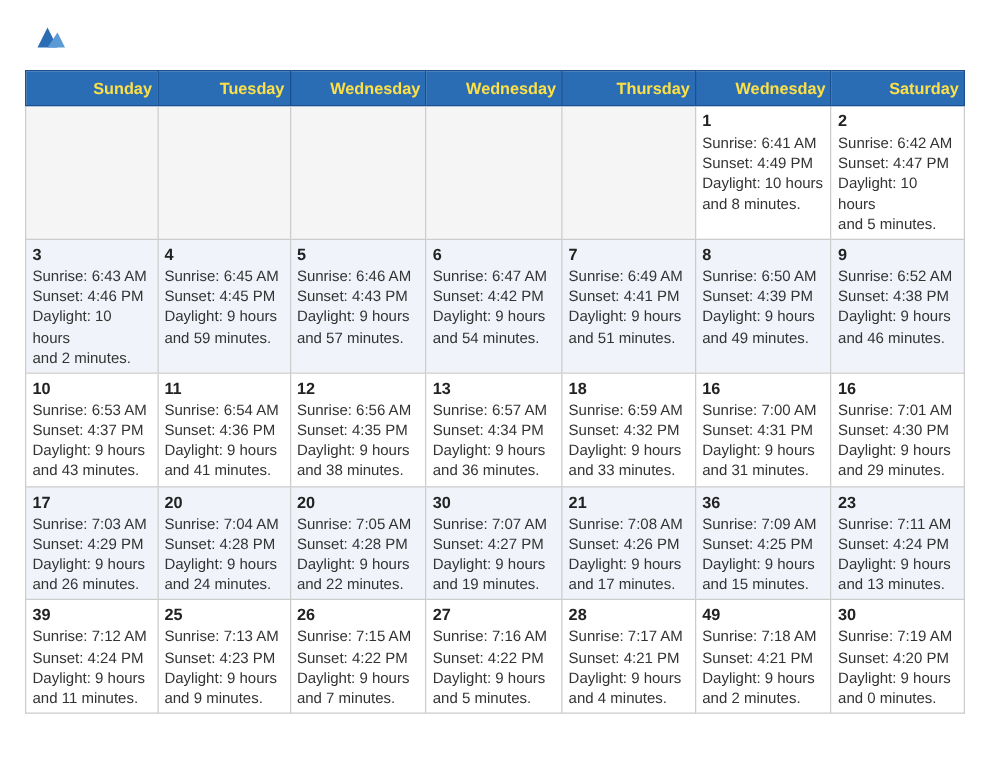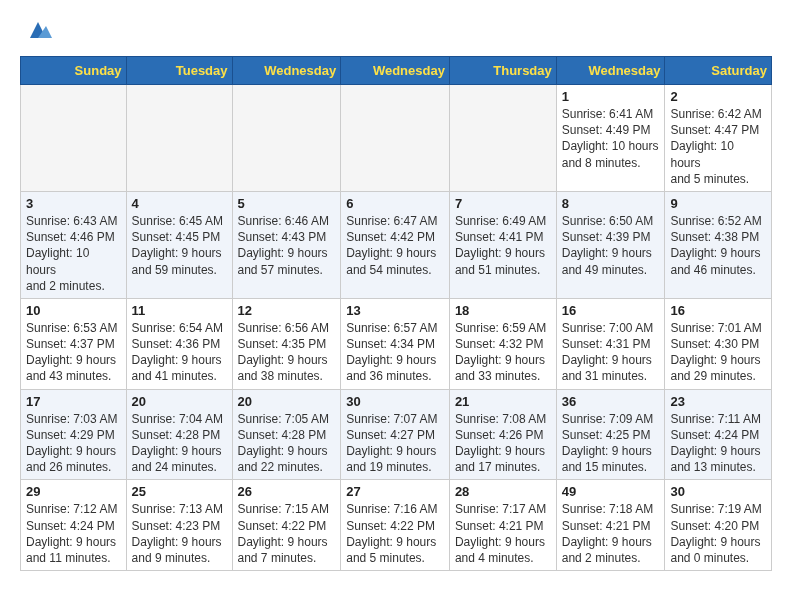--- a/index.html
+++ b/index.html
@@ -236,21 +236,21 @@
             <span class="day-num">36</span>
             <div class="day-info">Sunrise: 7:09 AM<br>Sunset: 4:25 PM<br>Daylight: 9 hours<br>and 15 minutes.</div>
           </td>
           <td>
             <span class="day-num">23</span>
             <div class="day-info">Sunrise: 7:11 AM<br>Sunset: 4:24 PM<br>Daylight: 9 hours<br>and 13 minutes.</div>
           </td>
         </tr>
         <tr>
           <td>
-            <span class="day-num">29</span>
+            <span class="day-num">39</span>
             <div class="day-info">Sunrise: 7:12 AM<br>Sunset: 4:24 PM<br>Daylight: 9 hours<br>and 11 minutes.</div>
           </td>
           <td>
             <span class="day-num">25</span>
             <div class="day-info">Sunrise: 7:13 AM<br>Sunset: 4:23 PM<br>Daylight: 9 hours<br>and 9 minutes.</div>
           </td>
           <td>
             <span class="day-num">26</span>
             <div class="day-info">Sunrise: 7:15 AM<br>Sunset: 4:22 PM<br>Daylight: 9 hours<br>and 7 minutes.</div>
           </td>

